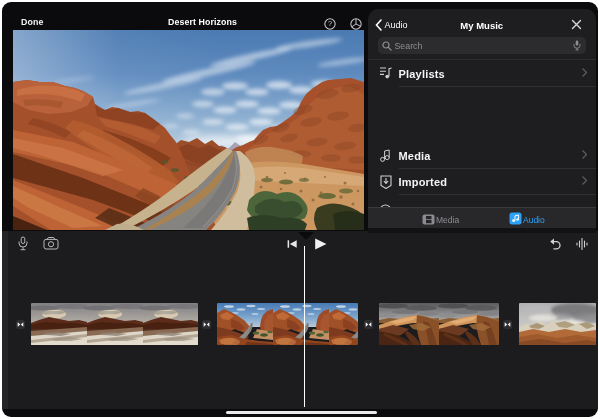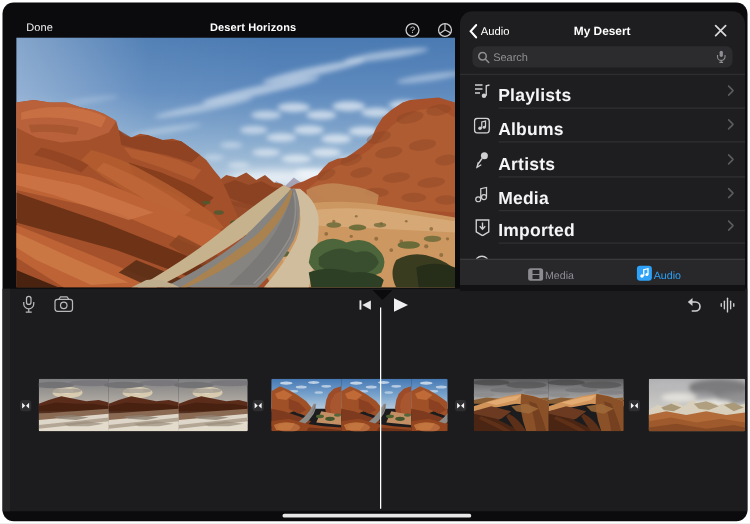--- a/index.html
+++ b/index.html
@@ -1,25 +1,25 @@
 <!DOCTYPE html>
 <html><head>
 <meta charset="utf-8">
 <style>
 * { margin:0; padding:0; box-sizing:border-box; }
 html,body { width:600px; height:419px; background:#fff; font-family:"Liberation Sans", sans-serif; }
 #app { position:absolute; left:2px; top:2px; width:596px; height:415px; background:#0b0b0d; border-radius:9px; overflow:hidden; }
 .abs { position:absolute; }
 
-#done { left:19px; top:15px; color:#f2f2f4; font-size:8.8px; font-weight:normal; letter-spacing:.1px; }
+#done { left:19px; top:15px; color:#f2f2f4; font-size:8.8px; font-weight:bold; letter-spacing:.1px; }
 #title { left:0px; top:15px; width:377px; text-align:center; color:#fff; font-size:8.8px; font-weight:bold; letter-spacing:.1px;padding-left:24px; }
 
 #panel { left:365.5px; top:6.5px; width:228.5px; height:224.5px; background:#1e1e20; border-radius:10px 10px 0 0; overflow:hidden; }
 .prow { position:absolute; left:0; width:100%; height:27.5px; }
-.prow .rtext { position:absolute; left:31px; top:8.5px; color:#f5f5f7; font-size:14px; font-weight:bold; letter-spacing:.2px;}
+.prow .rtext { position:absolute; left:31px; top:8.5px; color:#f5f5f7; font-size:11px; font-weight:bold; letter-spacing:.2px;}
 .prow .sep { position:absolute; left:31px; right:0; bottom:0; height:1px; background:#303033; }
 .chev { position:absolute; right:9px; top:8.5px; width:5px; height:9px; }
 #tabbar { left:0; top:198px; width:100%; height:21px; background:#28282b; border-top:0.5px solid #3a3a3d; }
 #tabstrip { left:0; top:219px; width:100%; height:5.5px; background:#121214; }
 
 #tl { left:0; top:228.5px; width:596px; height:178.5px; background:#1c1c1e; }
 .clip { position:absolute; top:301px; height:42px; overflow:hidden; border-radius:1px; }
 .ticon { position:absolute; top:317.5px; width:9px; height:9px; background:#2e2e31; border-radius:2.5px; }
 #scrollbar { left:224px; top:408.5px; width:151px; height:3.2px; background:#e8e8e8; border-radius:2px; }
 #playline { left:301.6px; top:243.5px; width:1.9px; height:161px; background:#fff; }
@@ -396,21 +396,21 @@
       <path d="M0 0 H16 L8 8 Z" fill="#0b0b0d"></path>
     </svg>
   <div class="abs" id="playline"></div>
 
   <div class="abs" id="panel">
 
     <svg class="abs" style="left:7px;top:10px" width="7" height="12" viewBox="0 0 7 12">
         <path d="M6 1 L1.5 6 L6 11" fill="none" stroke="#fff" stroke-width="1.6" stroke-linecap="round"></path>
       </svg>
     <div class="abs" style="left:17px;top:11px;color:#fff;font-size:9px;">Audio</div>
-    <div class="abs" style="left:0;top:11px;width:100%;text-align:center;color:#fff;font-size:9.5px;font-weight:bold;">My Desert</div>
+    <div class="abs" style="left:0;top:11px;width:100%;text-align:center;color:#fff;font-size:9.5px;font-weight:bold;">My Music</div>
     <svg class="abs" style="left:203px;top:10px" width="11" height="11" viewBox="0 0 11 11">
         <path d="M1.5 1.5 L9.5 9.5 M9.5 1.5 L1.5 9.5" stroke="#d8d8da" stroke-width="1.4" stroke-linecap="round"></path>
       </svg>
 
     <div class="abs" style="left:10px;top:28px;width:208.5px;height:17.5px;background:#2c2c2e;border-radius:5px;">
       <svg class="abs" style="left:4.5px;top:4px" width="10" height="10" viewBox="0 0 10 10">
           <circle cx="4" cy="4" r="3" fill="none" stroke="#8e8e93" stroke-width="1.2"></circle>
           <line x1="6.3" y1="6.3" x2="9" y2="9" stroke="#8e8e93" stroke-width="1.2" stroke-linecap="round"></line>
         </svg>
       <div class="abs" style="left:17px;top:4.5px;color:#8e8e93;font-size:8.8px;text-align:center;">Search</div>
@@ -430,44 +430,20 @@
           </g>
           <circle cx="8.2" cy="10.6" r="1.8" fill="#d0d0d3"></circle>
           <path d="M10 10.6 V2.6 l2.6 -0.6" stroke="#d0d0d3" stroke-width="1.1" fill="none"></path>
         </svg>
       <div class="rtext">Playlists</div>
       <svg class="chev" viewBox="0 0 5 9">
           <path d="M0.5 0.5 L4.5 4.5 L0.5 8.5" fill="none" stroke="#5a5a5f" stroke-width="1.3"></path>
         </svg>
       <div class="sep"></div>
     </div>
-    <div class="prow" style="top:78.25px">
-      <svg class="abs" style="left:11.5px;top:7px" width="13" height="13" viewBox="0 0 13 13">
-          <rect x="0.6" y="0.6" width="11.8" height="11.8" rx="2.6" fill="none" stroke="#d0d0d3" stroke-width="1.1"></rect>
-          <circle cx="5" cy="8.6" r="1.4" fill="#d0d0d3"></circle>
-          <path d="M6.4 8.6 V3.6 l3 -0.7 V7.6" stroke="#d0d0d3" stroke-width="1" fill="none"></path>
-          <circle cx="8.4" cy="7.8" r="1.2" fill="#d0d0d3"></circle>
-        </svg>
-      <div class="rtext">Albums</div>
-      <svg class="chev" viewBox="0 0 5 9">
-          <path d="M0.5 0.5 L4.5 4.5 L0.5 8.5" fill="none" stroke="#5a5a5f" stroke-width="1.3"></path>
-        </svg>
-      <div class="sep"></div>
-    </div>
-    <div class="prow" style="top:105.75px">
-      <svg class="abs" style="left:12px;top:6.5px" width="12" height="14" viewBox="0 0 12 14">
-          <circle cx="7.5" cy="3.5" r="2.8" fill="#d0d0d3"></circle>
-          <path d="M5.6 5.8 L2.2 10.6 M2.6 9 l-1 3.8 l3.4 -2" stroke="#d0d0d3" stroke-width="1.1" fill="none"></path>
-        </svg>
-      <div class="rtext">Artists</div>
-      <svg class="chev" viewBox="0 0 5 9">
-          <path d="M0.5 0.5 L4.5 4.5 L0.5 8.5" fill="none" stroke="#5a5a5f" stroke-width="1.3"></path>
-        </svg>
-      <div class="sep"></div>
-    </div>
     <div class="prow" style="top:133.25px">
       <svg class="abs" style="left:12.5px;top:7px" width="11" height="13" viewBox="0 0 11 13">
           <circle cx="2.6" cy="10.4" r="2" fill="none" stroke="#d0d0d3" stroke-width="1"></circle>
           <path d="M4.6 10.4 V2 l4.6 -1 v7.6" stroke="#d0d0d3" stroke-width="1" fill="none"></path>
           <circle cx="7.2" cy="8.6" r="2" fill="none" stroke="#d0d0d3" stroke-width="1"></circle>
         </svg>
       <div class="rtext">Media</div>
       <svg class="chev" viewBox="0 0 5 9">
           <path d="M0.5 0.5 L4.5 4.5 L0.5 8.5" fill="none" stroke="#5a5a5f" stroke-width="1.3"></path>
         </svg>

